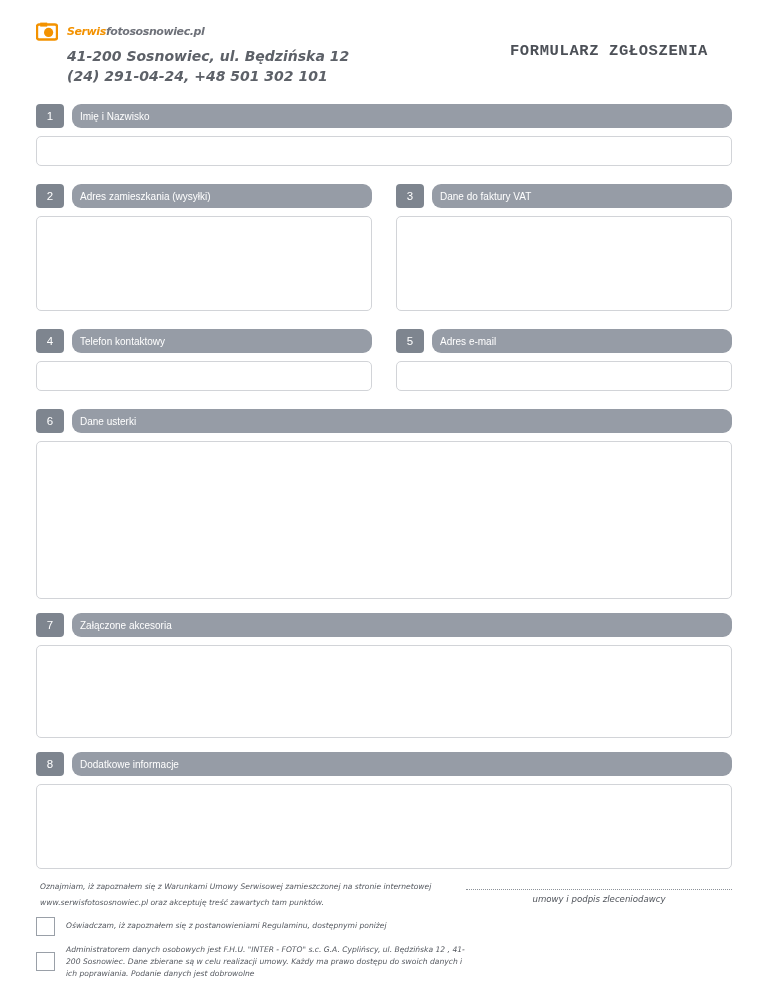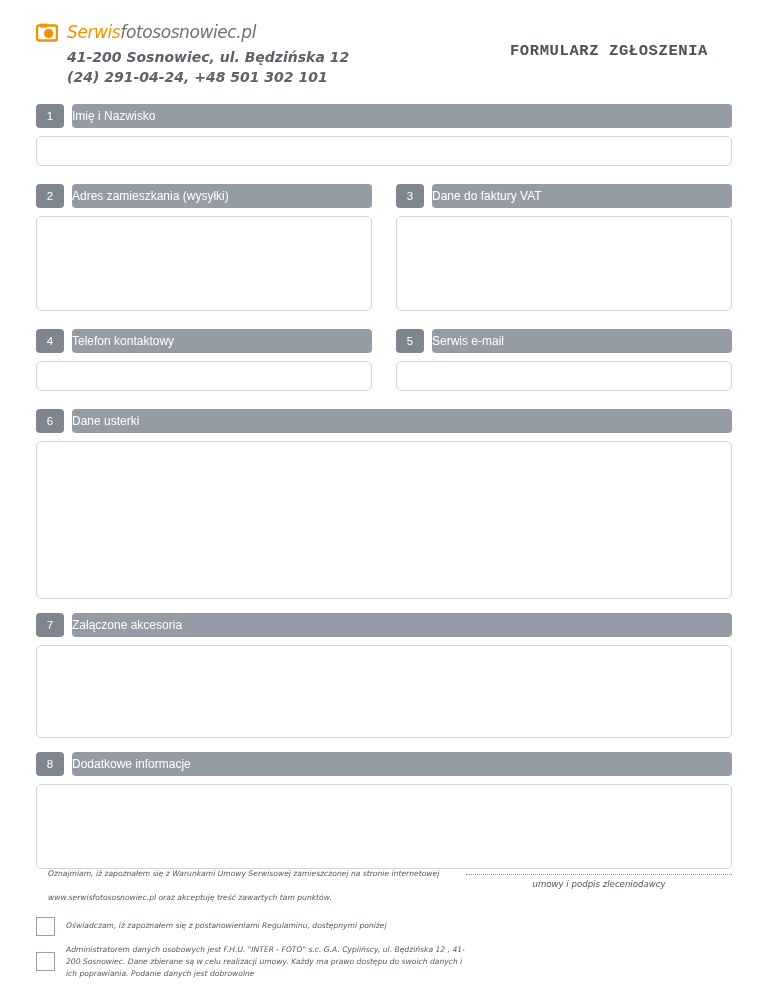--- a/index.html
+++ b/index.html
@@ -42,22 +42,22 @@
     gap: 9px;
   }
   .cam-icon {
     width: 22px;
     height: 19px;
     display: block;
     flex: none;
   }
   .brand-name {
     font-family: "DejaVu Sans", sans-serif;
-    font-size: 17px;
-    font-weight: normal;
+    font-size: 11px;
+    font-weight: bold;
     font-style: italic;
     letter-spacing: -0.4px;
     white-space: nowrap;
   }
   .brand-name .b-orange { color: #f39200; }
   .brand-name .b-gray   { color: #6e7179; }
 
   .brand-lines {
     margin-top: 5px;
     margin-left: 31px;
@@ -102,26 +102,26 @@
     color: #ffffff;
     font-size: 11.5px;
     display: flex;
     align-items: center;
     justify-content: center;
     font-family: "Liberation Sans", sans-serif;
   }
   .sec-label {
     flex: 1;
     background: #969ca6;
-    border-radius: 4px;
+    border-radius: 9px;
     color: #ffffff;
-    font-size: 12px;
+    font-size: 10px;
     display: flex;
     align-items: center;
-    padding-left: 0;
+    padding-left: 8px;
     box-sizing: border-box;
     white-space: nowrap;
     overflow: hidden;
   }
 
   .field {
     border: 1px solid #d2d4d8;
     border-radius: 5px;
     background: #ffffff;
     box-sizing: border-box;
@@ -136,21 +136,21 @@
   
   .legal {
     margin-top: 10px;
     font-family: "DejaVu Sans", sans-serif;
     font-style: italic;
     font-size: 7.6px;
     line-height: 1.55;
     color: #54585f;
     width: 430px;
   }
-  .legal p { margin: 12px; }
+  .legal p { margin: 4px; }
 
   .check-row {
     display: flex;
     align-items: center;
     gap: 11px;
     margin-top: 7px;
   }
   .checkbox {
     width: 17px;
     height: 17px;
@@ -259,21 +259,21 @@
       <div class="sec-head">
         <div class="sec-num">4</div>
         <div class="sec-label">Telefon kontaktowy</div>
       </div>
       <div class="gap-8"></div>
       <div class="field" style="height:30px"></div>
     </div>
     <div class="col">
       <div class="sec-head">
         <div class="sec-num">5</div>
-        <div class="sec-label">Serwis e-mail</div>
+        <div class="sec-label">Adres e-mail</div>
       </div>
       <div class="gap-8"></div>
       <div class="field" style="height:30px"></div>
     </div>
   </div>
 
   <div class="gap-18"></div>
   <div class="sec-head">
     <div class="sec-num">6</div>
     <div class="sec-label">Dane usterki</div>

